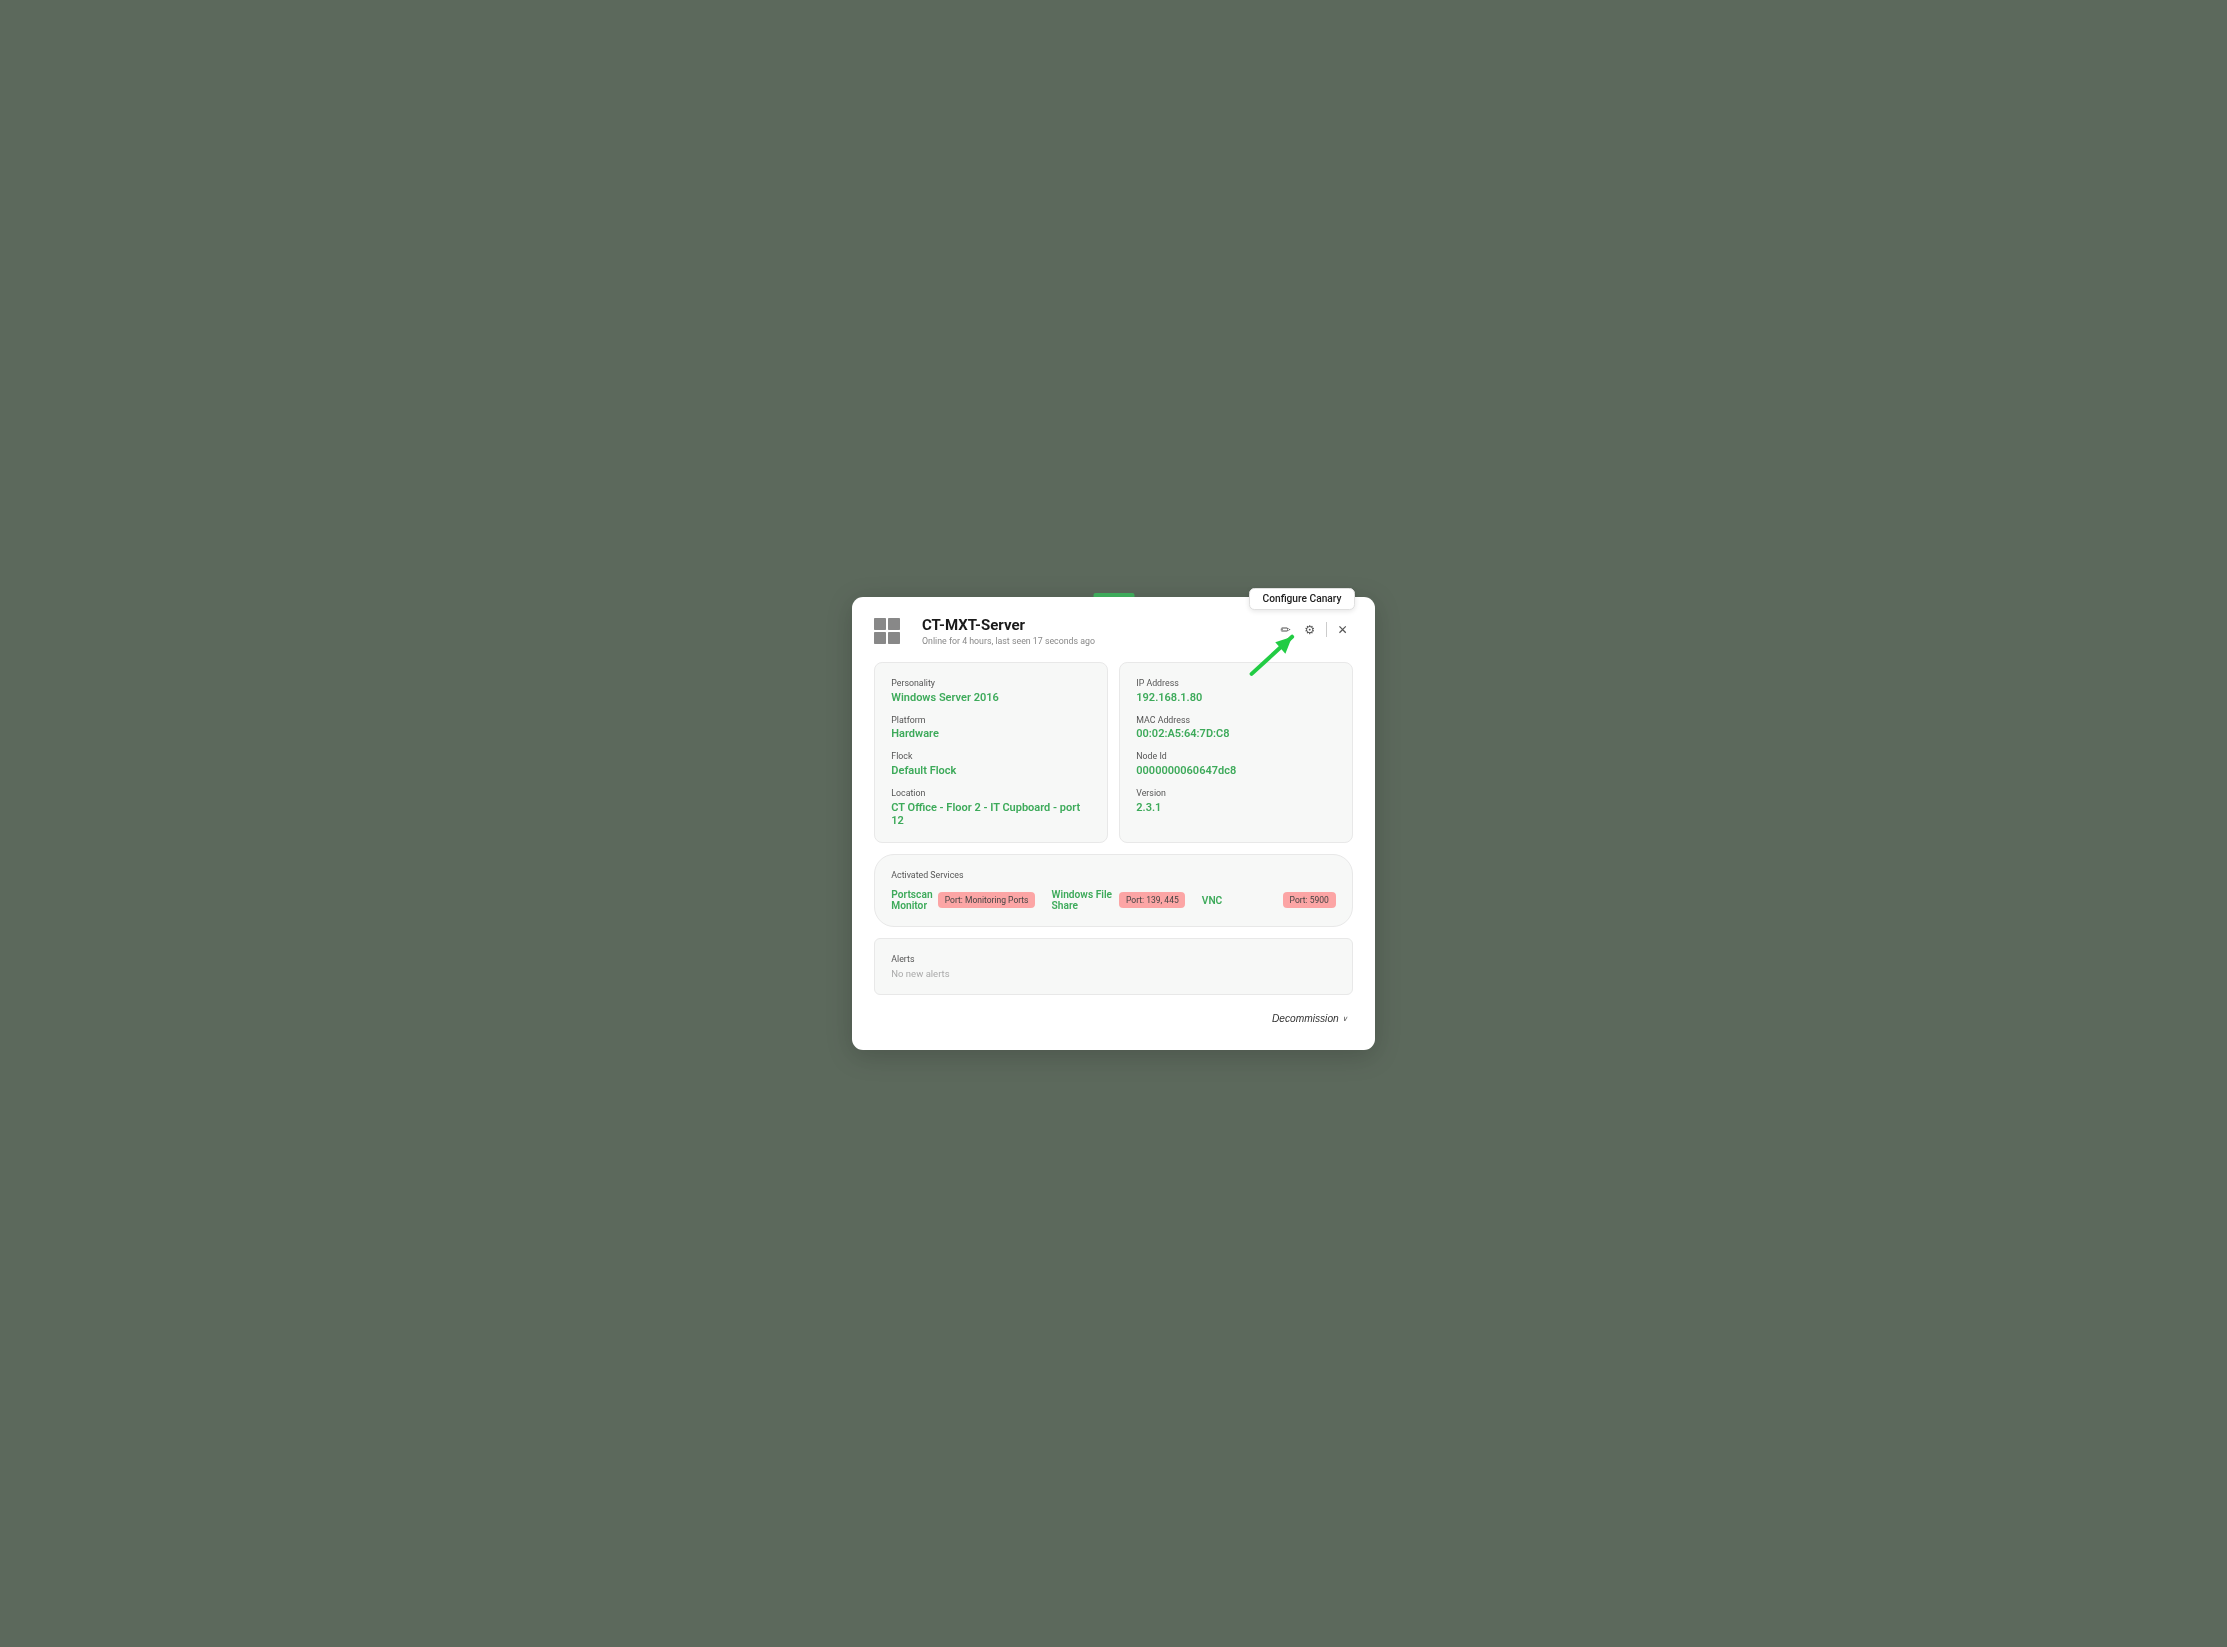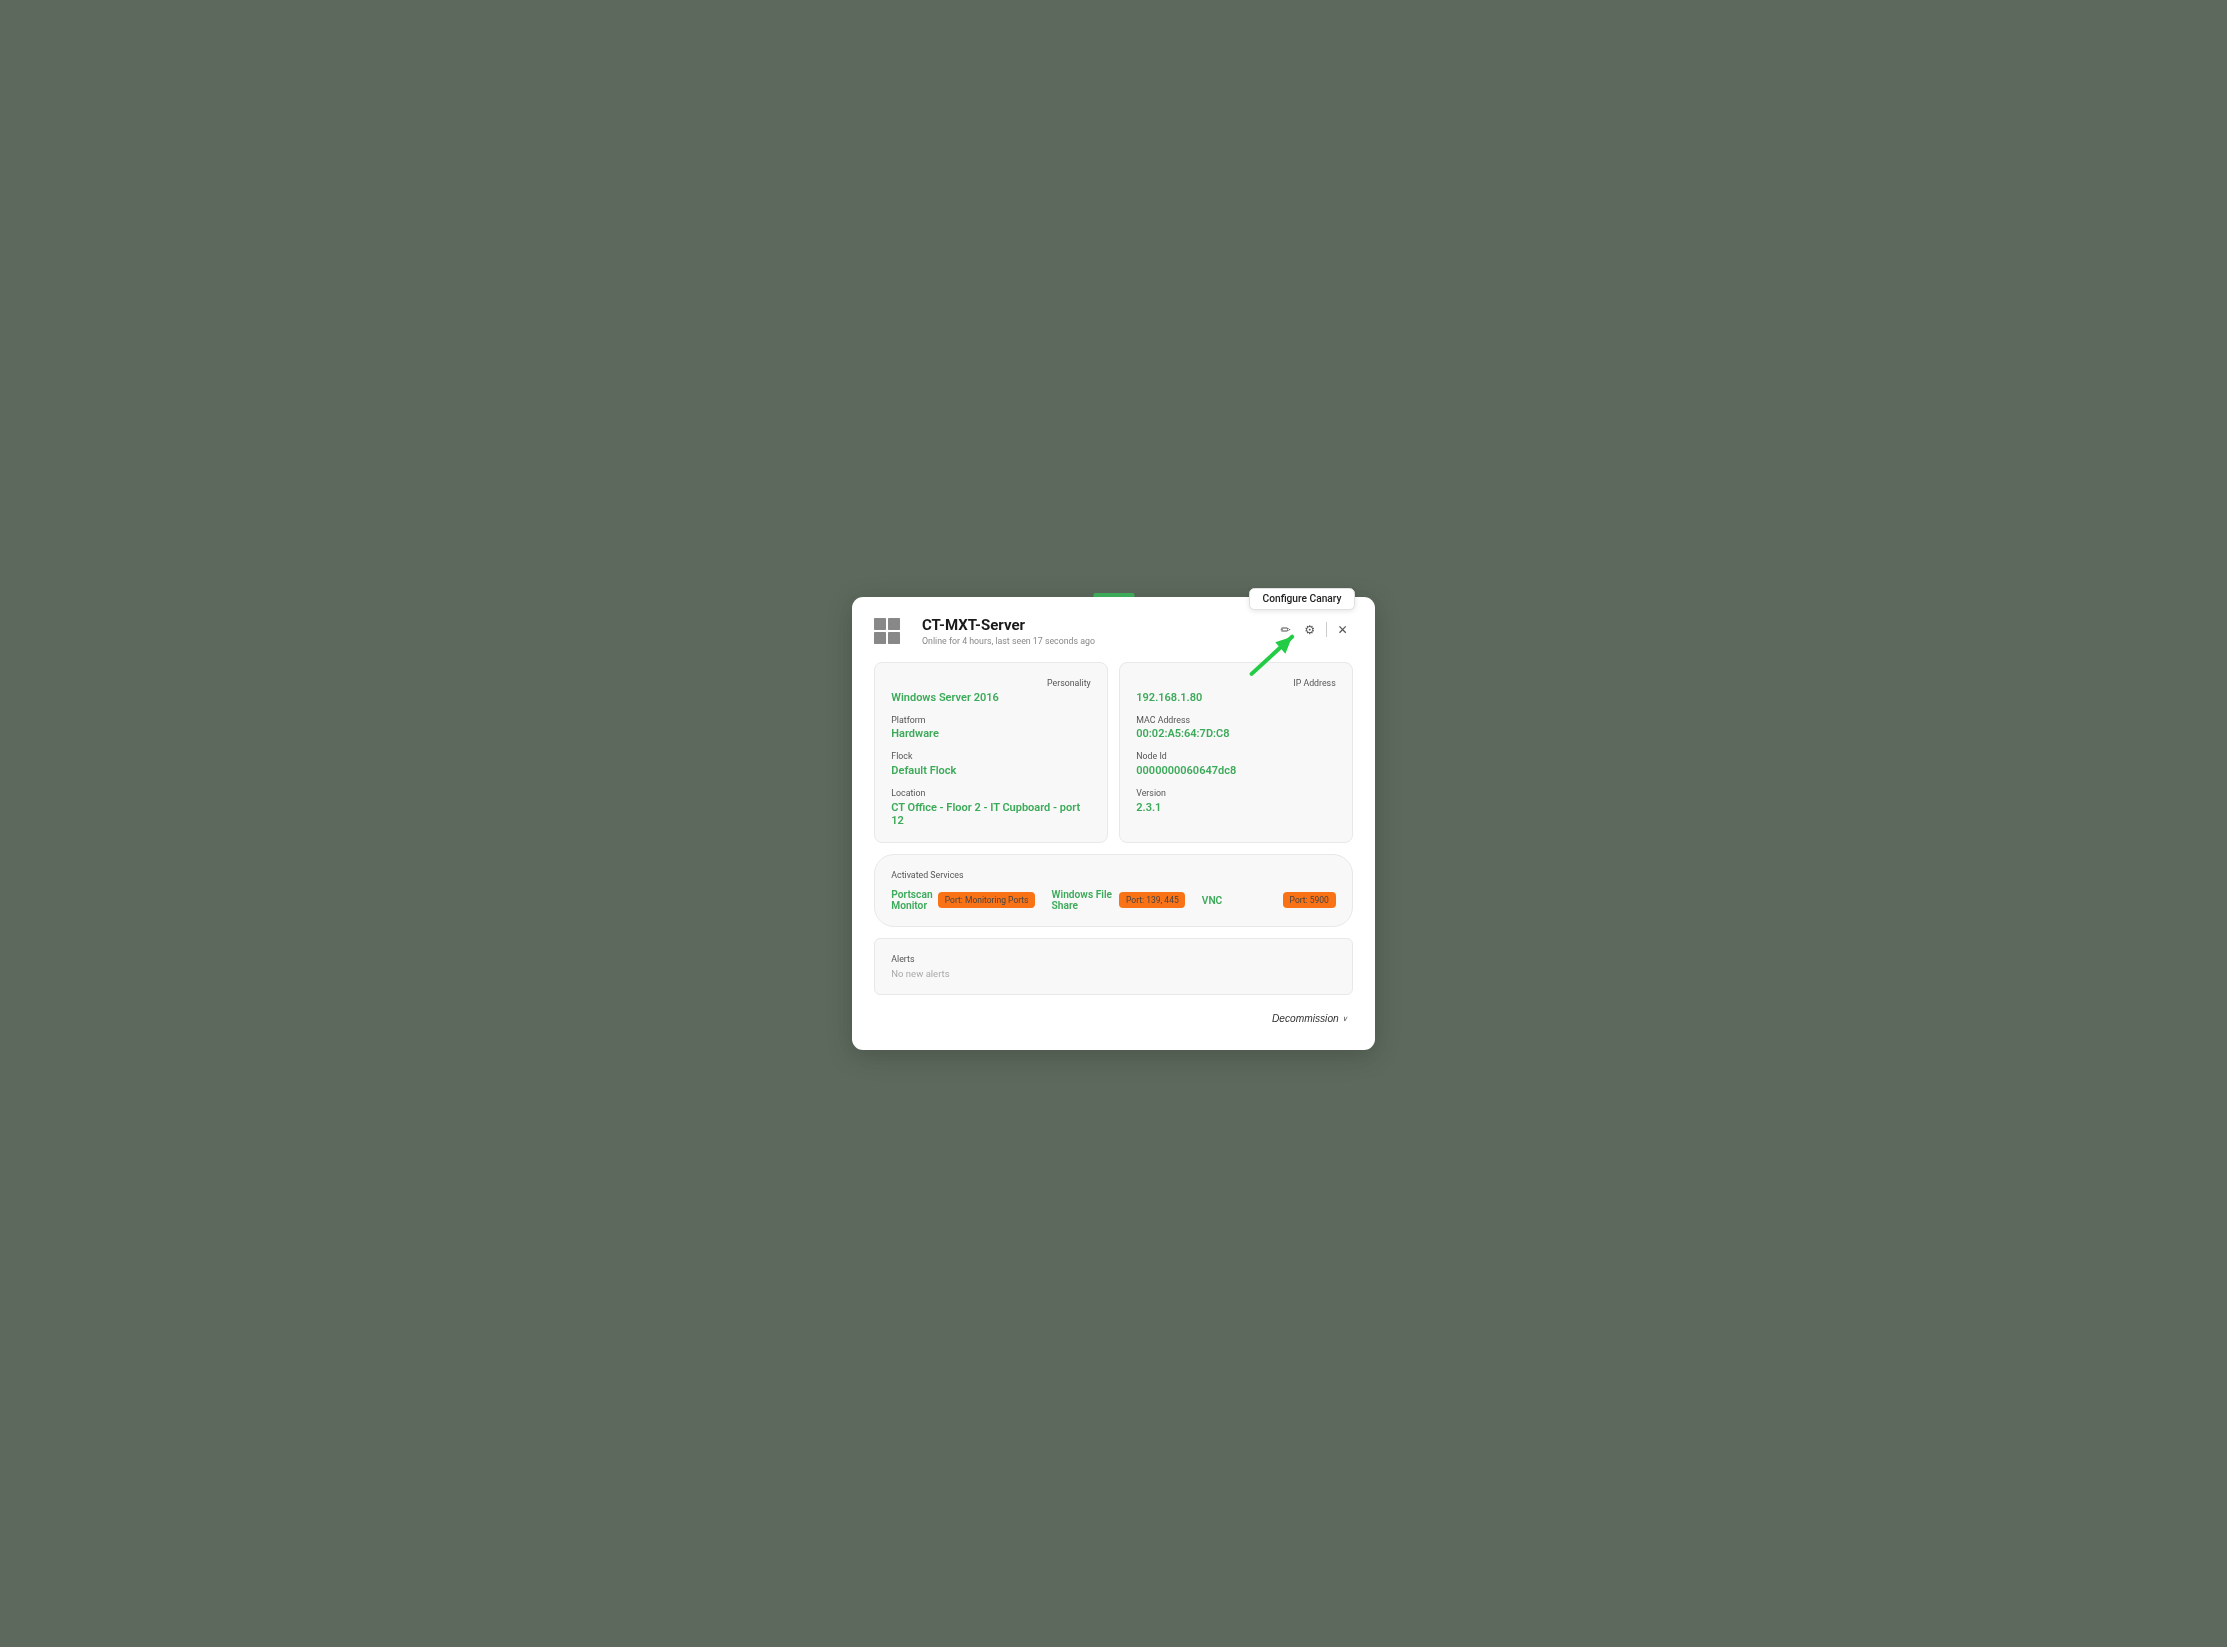--- a/index.html
+++ b/index.html
@@ -155,21 +155,21 @@
       padding: 15px 16.3px;
     }
 
     .field-label {
       font-size: 8.8px;
       color: #555;
       margin-bottom: 2.7px;
       margin-top: 11px;
     }
 
-    .field-label:first-child { margin-top: 0; text-align: right; }
+    .field-label:first-child { margin-top: 0; }
 
     .field-value {
       font-size: 11px;
       font-weight: 600;
       color: #3daa5a;
     }
 
     
     .services-card {
       background: #f7f8f7;
@@ -198,21 +198,21 @@
       gap: 5.4px;
     }
 
     .service-name {
       font-size: 10.2px;
       font-weight: 600;
       color: #3daa5a;
     }
 
     .port-badge {
-      background: #f97316;
+      background: #fca5a5;
       border-radius: 4.1px;
       padding: 2.7px 6.8px;
       font-size: 8.5px;
       color: #444;
       white-space: nowrap;
     }
 
     
     .alerts-card {
       background: #f7f8f7;

